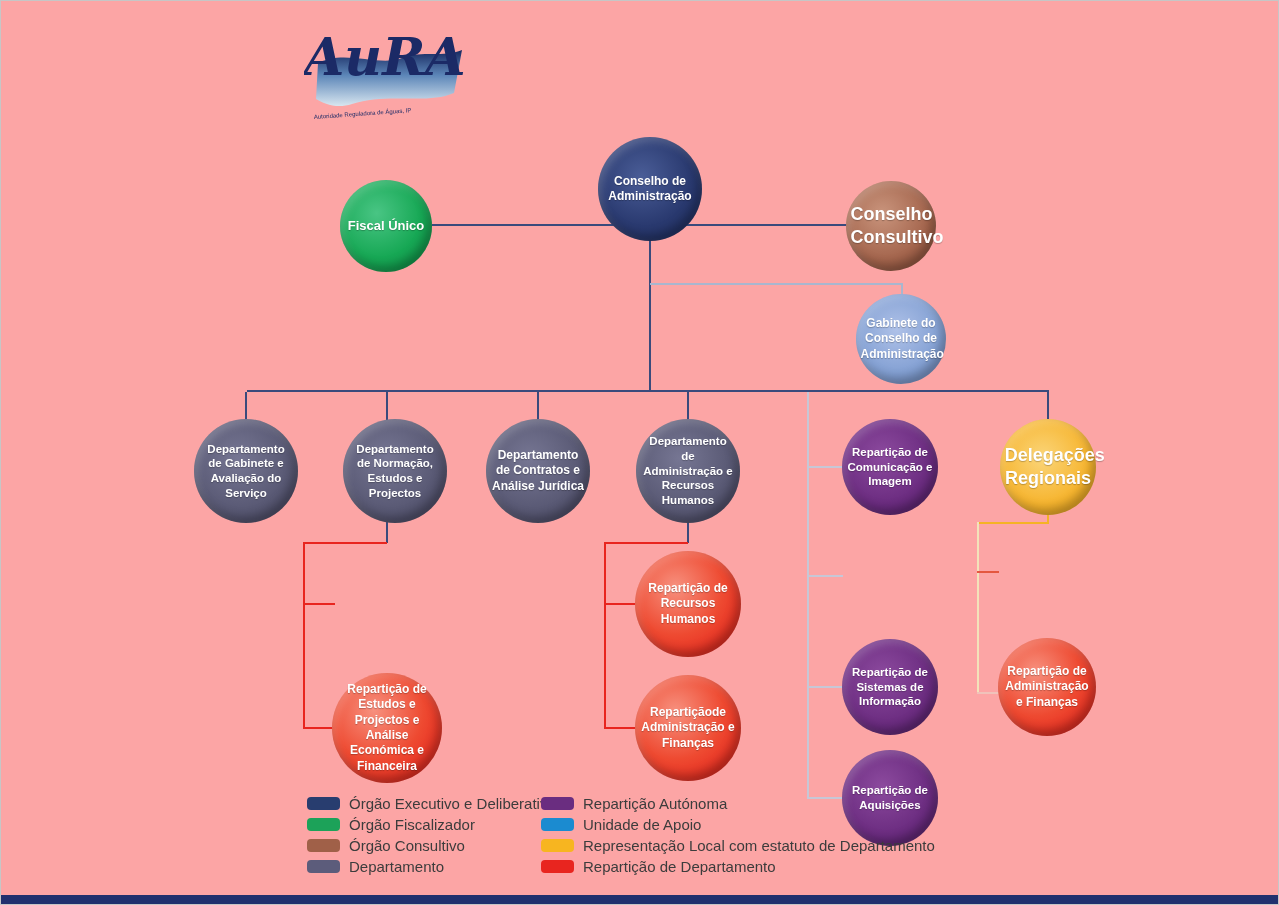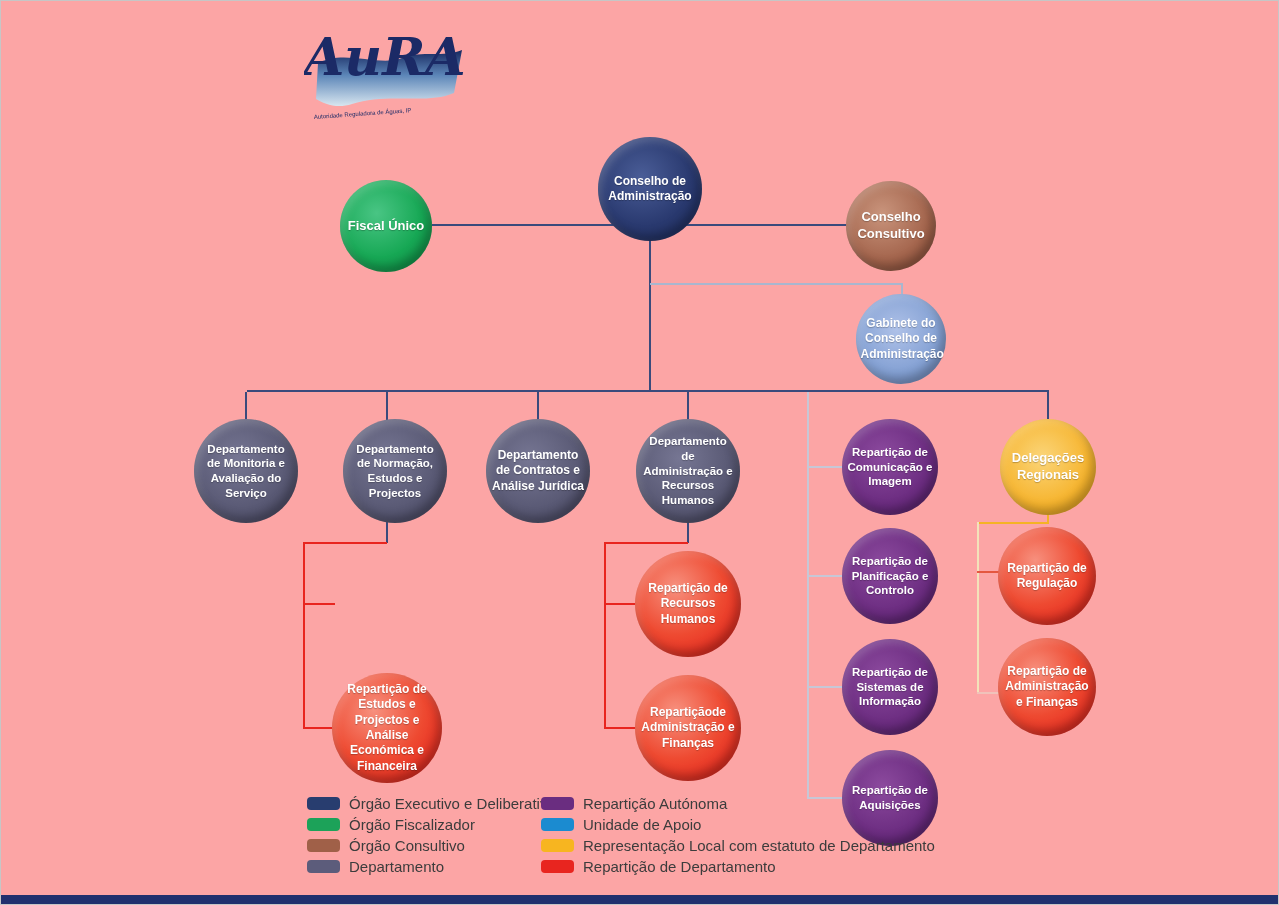--- a/index.html
+++ b/index.html
@@ -35,21 +35,21 @@
   .node span{display:block;width:90%;line-height:1.28;text-shadow:0 1px 1px rgba(0,0,0,.25);}
   .t-navy {background:radial-gradient(circle at 42% 38%, #4a5d97 0%, #2a3a70 55%, #1b2a5c 100%);}
   .t-green{background:radial-gradient(circle at 40% 36%, #49c584 0%, #17a855 55%, #0c8f44 100%);}
   .t-brown{background:radial-gradient(circle at 40% 36%, #c9947c 0%, #a3644c 60%, #8a4d37 100%);}
   .t-lblue{background:radial-gradient(circle at 45% 40%, #aec1e8 0%, #83a0d3 60%, #7392c8 100%);}
   .t-slate{background:radial-gradient(circle at 42% 38%, #767693 0%, #585873 60%, #454460 100%);}
   .t-purple{background:radial-gradient(circle at 42% 38%, #8c4a9e 0%, #6b2c80 60%, #551e6a 100%);}
   .t-yellow{background:radial-gradient(circle at 44% 40%, #fbd579 0%, #f6b42e 60%, #efa81b 100%);}
   .t-red{background:radial-gradient(circle at 38% 34%, #f7907e 0%, #ee4a31 50%, #e3201a 90%);}
   .fz10{font-size:12px;} .fz11{font-size:11.5px;} .fz12{font-size:12px;}
-  .fz13{font-size:13px;} .fz15{font-size:13px;}
+  .fz13{font-size:18px;} .fz15{font-size:13px;}
   
   .legend-col{position:absolute;display:flex;flex-direction:column;gap:7px;z-index:6;}
   #legend-left{left:306px;top:795px;}
   #legend-right{left:540px;top:795px;}
   .lrow{display:flex;align-items:center;gap:9px;height:14px;}
   .swatch{width:33px;height:13px;border-radius:4px;flex:0 0 auto;}
   .ltext{font-size:15px;color:#3c3c3c;white-space:nowrap;}
   
   #bottom-bar{position:absolute;left:0;bottom:0;width:100%;height:9px;background:#20306e;}
 </style>
@@ -116,21 +116,21 @@
       <span>Fiscal Único</span>
     </div>
   <div class="node t-brown fz13" style="left:845px;top:180px;width:90px;height:90px;">
       <span>Conselho Consultivo</span>
     </div>
   <div class="node t-lblue fz10" style="left:855px;top:293px;width:90px;height:90px;">
       <span>Gabinete do Conselho de Administração</span>
     </div>
 
   <div class="node t-slate fz11" style="left:193px;top:418px;width:104px;height:104px;">
-      <span>Departamento de Monitoria e Avaliação do Serviço</span>
+      <span>Departamento de Gabinete e Avaliação do Serviço</span>
     </div>
   <div class="node t-slate fz11" style="left:342px;top:418px;width:104px;height:104px;">
       <span>Departamento de Normação, Estudos e Projectos</span>
     </div>
   <div class="node t-slate fz12" style="left:485px;top:418px;width:104px;height:104px;">
       <span>Departamento de Contratos e Análise Jurídica</span>
     </div>
   <div class="node t-slate fz11" style="left:635px;top:418px;width:104px;height:104px;">
       <span>Departamento de Administração e Recursos Humanos</span>
     </div>
@@ -145,33 +145,27 @@
   <div class="node t-red fz12" style="left:331px;top:672px;width:110px;height:110px;">
       <span>Repartição de Estudos e Projectos e Análise Económica e Financeira</span>
     </div>
   <div class="node t-red fz12" style="left:634px;top:674px;width:106px;height:106px;">
       <span>Repartiçãode Administração e Finanças</span>
     </div>
   <div class="node t-red fz12" style="left:634px;top:550px;width:106px;height:106px;">
       <span>Repartição de Recursos Humanos</span>
     </div>
 
-  <div class="node t-purple fz11" style="left:841px;top:527px;width:96px;height:96px;">
-      <span>Repartição de Planificação e Controlo</span>
-    </div>
   <div class="node t-purple fz11" style="left:841px;top:638px;width:96px;height:96px;">
       <span>Repartição de Sistemas de Informação</span>
     </div>
   <div class="node t-purple fz11" style="left:841px;top:749px;width:96px;height:96px;">
       <span>Repartição de Aquisições</span>
     </div>
 
-  <div class="node t-red fz12" style="left:997px;top:526px;width:98px;height:98px;">
-      <span>Repartição de Regulação</span>
-    </div>
   <div class="node t-red fz12" style="left:997px;top:637px;width:98px;height:98px;">
       <span>Repartição de Administração e Finanças</span>
     </div>
 
   <div id="legend-left" class="legend-col">
     <div class="lrow">
       <span class="swatch" style="background: rgb(40, 61, 111);"></span>
       <span class="ltext">Órgão Executivo e Deliberativo</span>
     </div>
     <div class="lrow">

